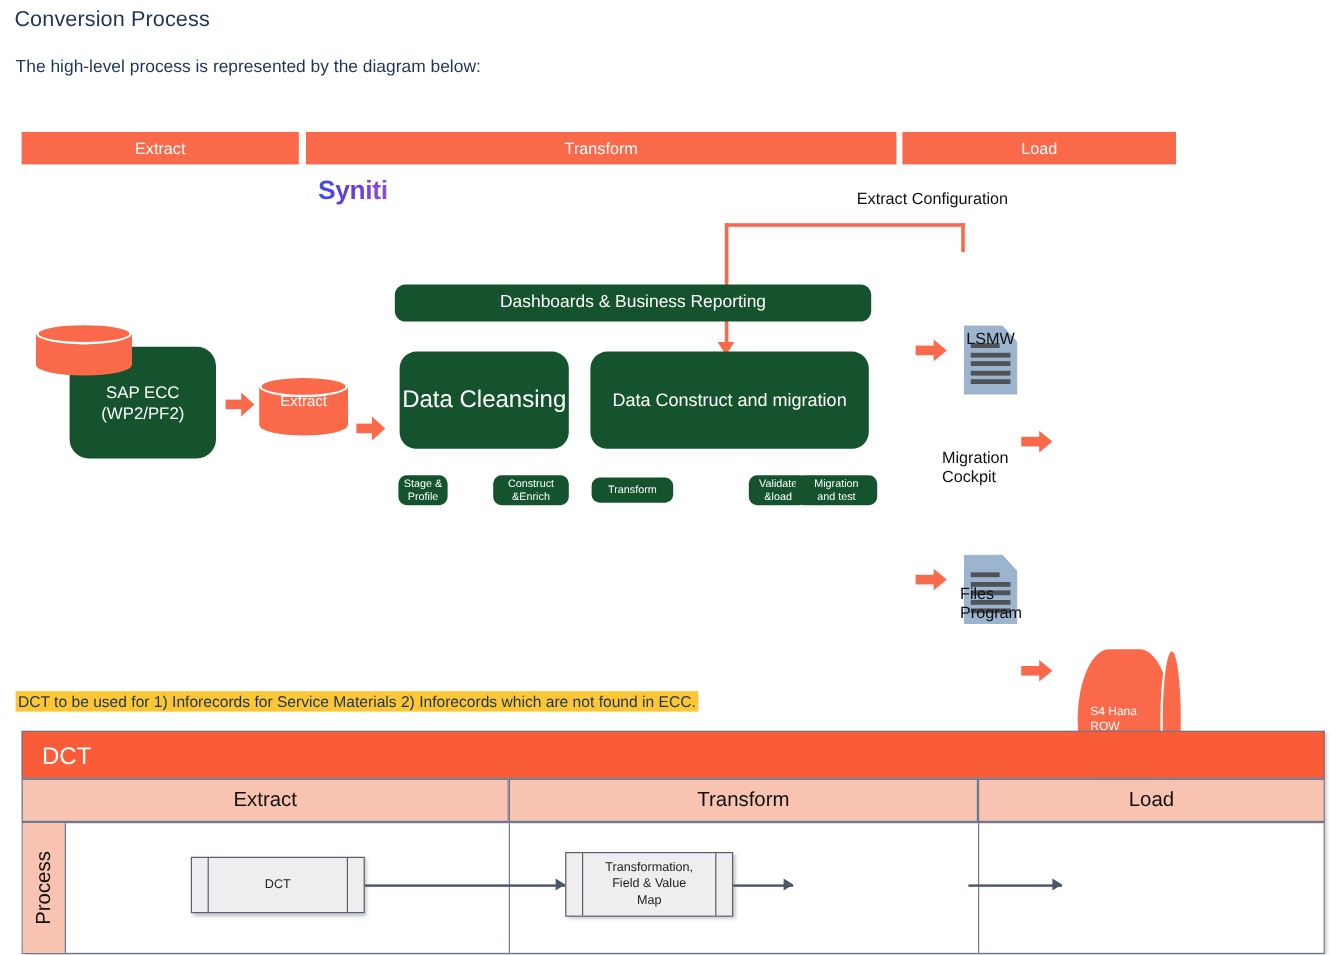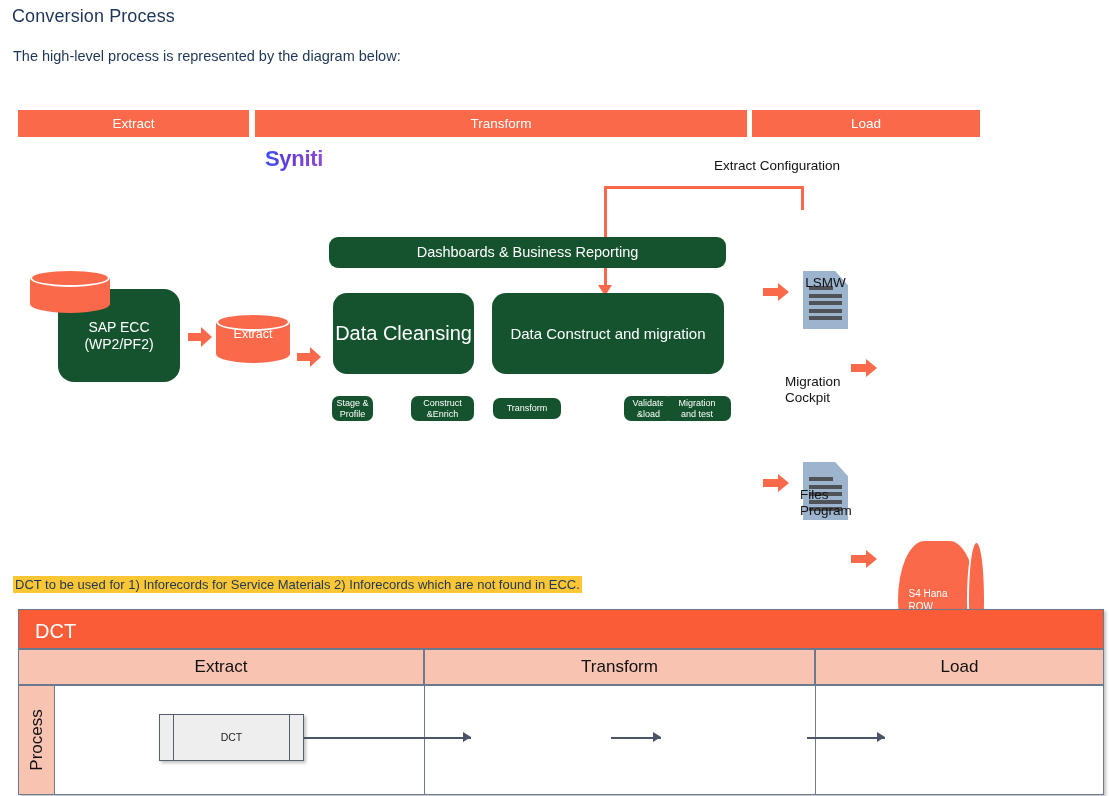--- a/index.html
+++ b/index.html
@@ -336,20 +336,27 @@
     <div class="lane-div" style="left:796px;"></div>
 
     <div class="sub" style="left:140px;top:28px;width:145px;height:47px;">
       <div>
         <div>DCT</div>
       </div>
     </div>
     <div class="gconn" style="left:285px;top:51px;width:167px;"></div>
     <div class="ghead" style="left:444px;top:46px;"></div>
 
+    <div class="sub" style="left:452px;top:24px;width:140px;height:54px;">
+      <div>
+        <div>Transformation,</div>
+        <div>Field &amp; Value</div>
+        <div>Map</div>
+      </div>
+    </div>
     <div class="gconn" style="left:592px;top:51px;width:50px;"></div>
     <div class="ghead" style="left:634px;top:46px;"></div>
 
     <div class="gconn" style="left:788px;top:51px;width:78px;"></div>
     <div class="ghead" style="left:858px;top:46px;"></div>
 
   </div>
 </div>
 
 </body></html>

